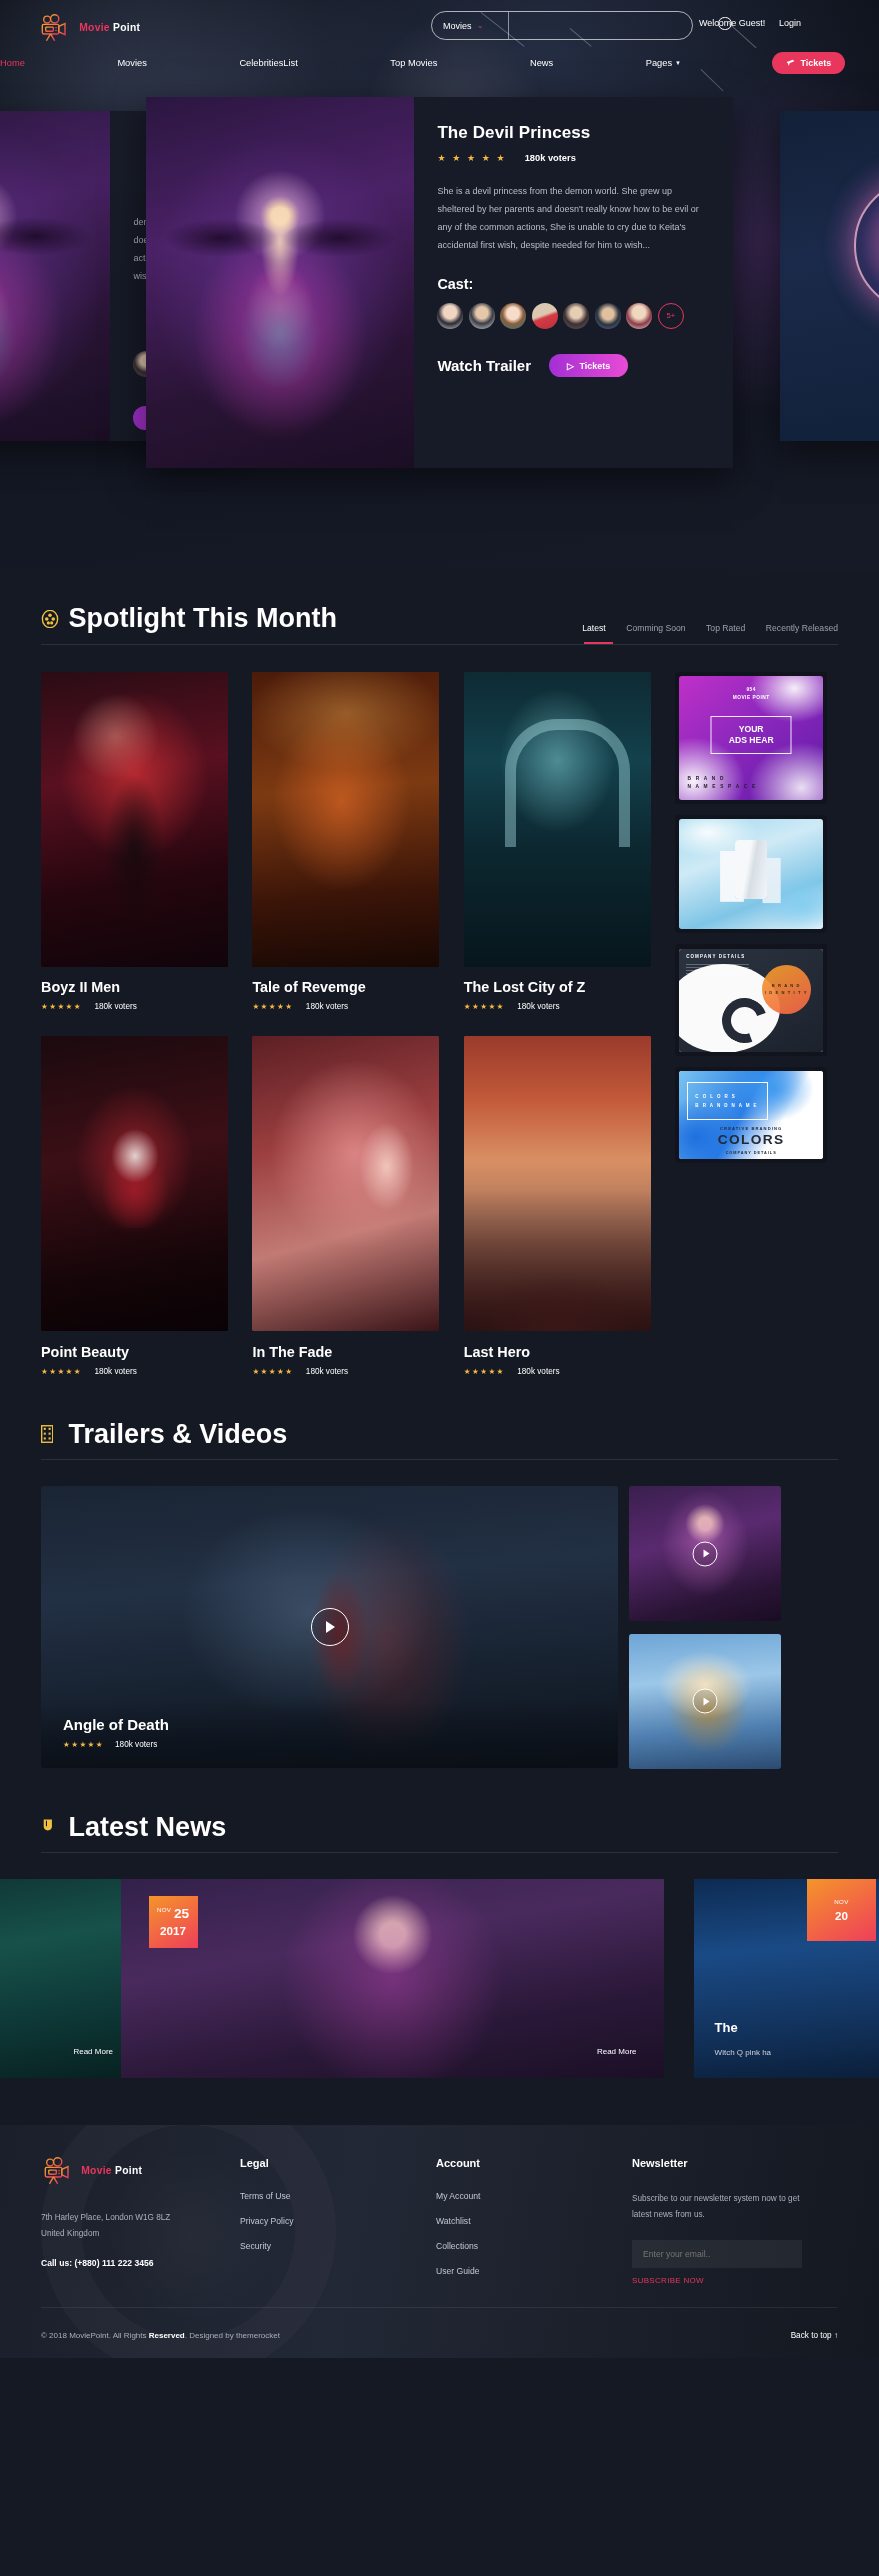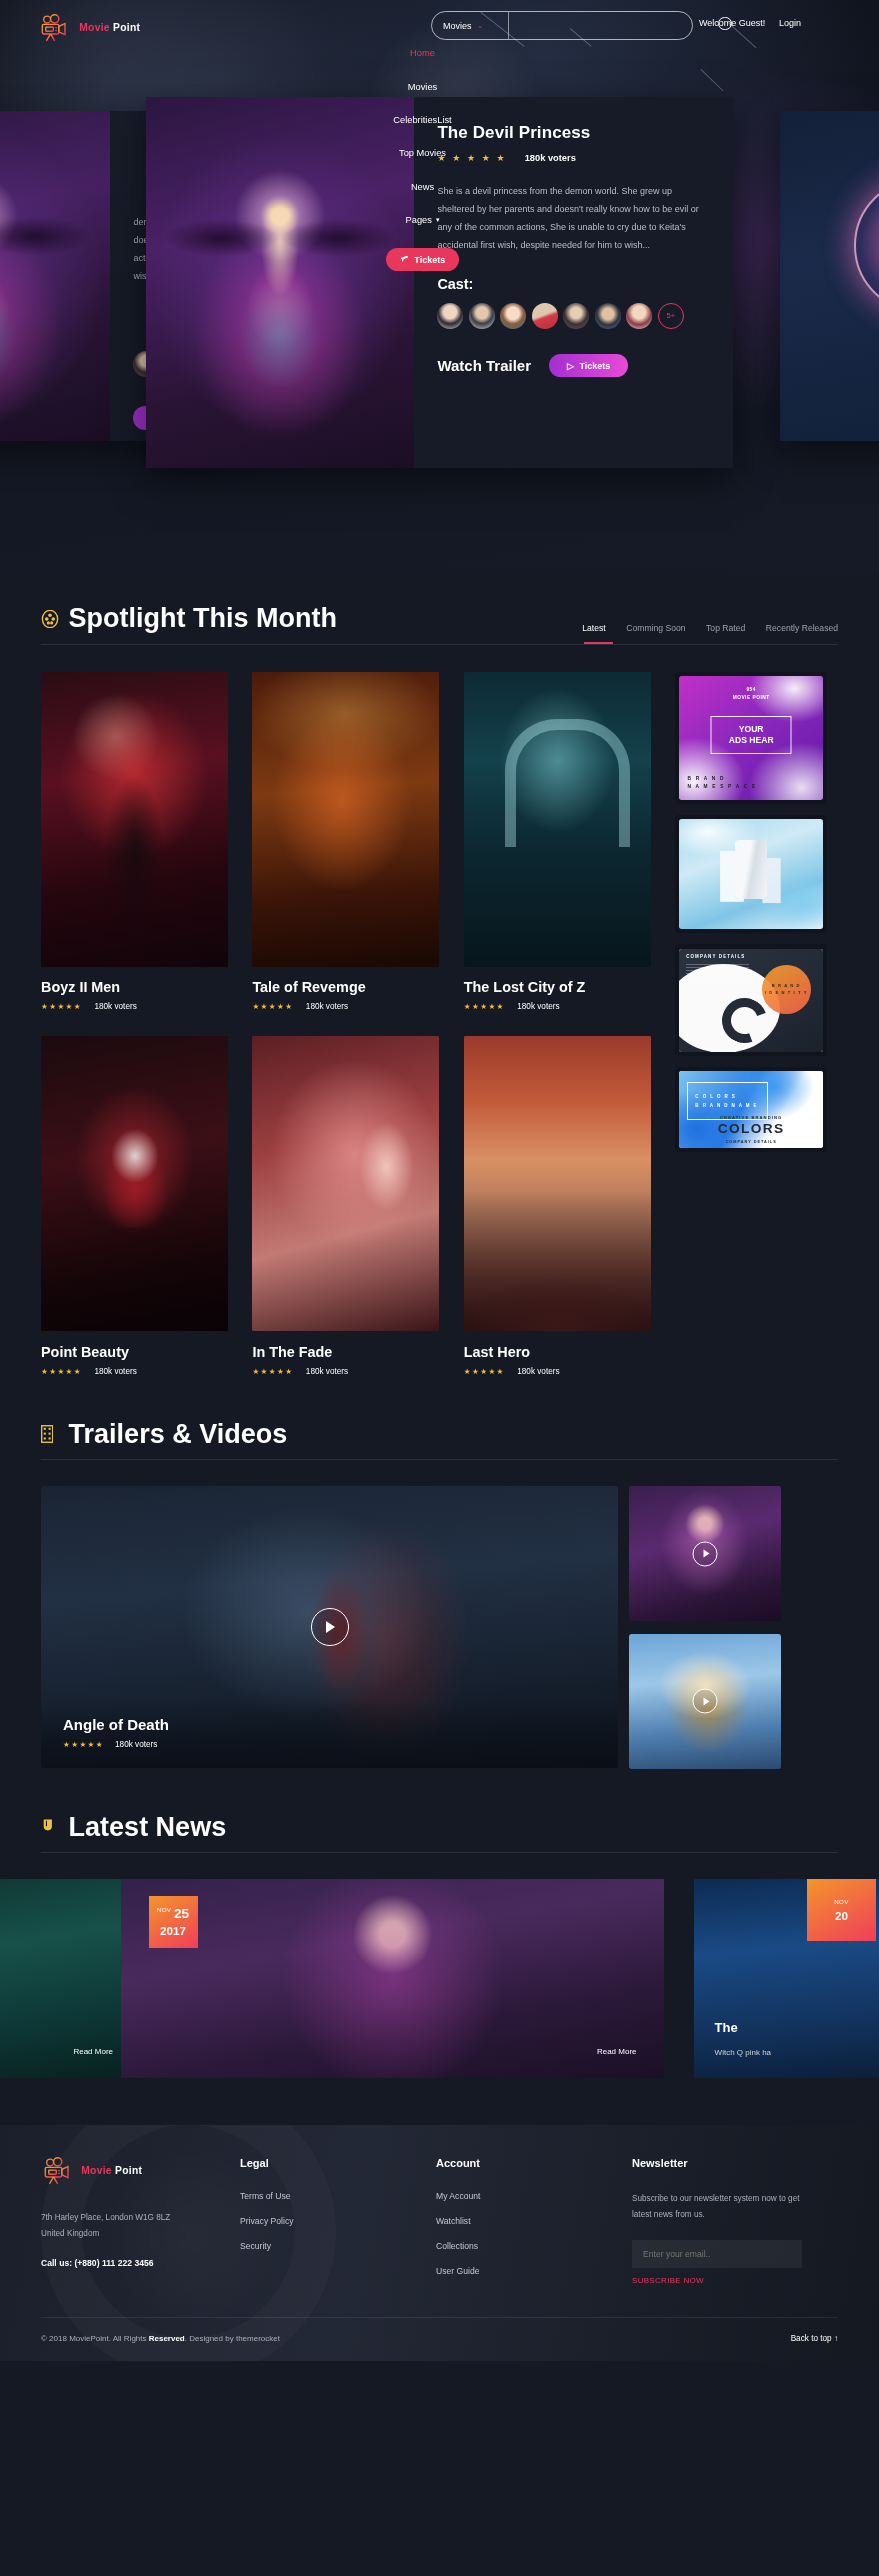--- a/index.html
+++ b/index.html
@@ -66,21 +66,21 @@
   }
   .welcome {
     position:absolute; left:699px; top:18px; z-index:32;
     font-size:9px; color:#fff; display:flex; gap:13.7px;
   }
   .welcome a { color:#fff; text-decoration:none; }
 
   .mainnav {
     position:relative; z-index:30;
     display:flex; align-items:center; justify-content:space-between;
-    gap:23.4px; padding: 0 34px 0 0; height: 30px; margin-top: -6.9px; flex-direction: column;
+    gap:23.4px; padding: 0 34px 0 0; height: 30px; margin-top: -6.9px;
   }
   .mainnav a {
     color:#fff; text-decoration:none; font-size:9.3px;
   }
   .mainnav a.active { color:#e8365d; }
   .nav-dropdown { display:inline-flex; align-items:center; gap:4.1px; }
   .nav-dropdown .chev { font-size:6.9px; }
   .tickets-pill {
     background:#e8365d; color:#fff; border:none; border-radius:13.7px;
     padding: 6.2px 13.7px; font-size:9px; display:inline-flex; align-items:center; gap:5.5px;
@@ -270,21 +270,21 @@
     border-radius:50%; background:#fafafa; }
   .ad3-spiral { position:absolute; left:43px; top:49px; width:45px;height:45px;
     border-radius:50%; border:9.6px solid #242b36; border-right-color:transparent; transform:rotate(25deg);}
   .ad3-circle { position:absolute; right:12.4px; top:16.5px; width:49px;height:49px;border-radius:50%;
     background:linear-gradient(150deg,#f0a02a,#f7624a); opacity:.92;
     display:flex;align-items:center;justify-content:center;}
   .ad3-circle span{font-size:4.1px;letter-spacing:1.1px;color:#3a2a12;font-weight:800;text-align:center;line-height:1.7;}
   .ad3-head{position:absolute;left:6.9px;top:5.5px;font-size:4.5px;letter-spacing:1.1px;color:#fff;font-weight:800;}
   .ad3-lines{position:absolute;left:6.9px;top:15px;width:63px;}
   .ad3-lines i{display:block;height:1px;background:rgba(255,255,255,.28);margin-bottom:2.1px;}
-  .ad4 .ad-inner { height:77px; background:#fff; }
+  .ad4 .ad-inner { height:88px; background:#fff; }
   .ad4-blue { position:absolute; inset:0;
     background:
       radial-gradient(ellipse 76px 62px at 12% 75%, #1f6fe0, transparent 62%),
       radial-gradient(ellipse 69px 55px at 65% 20%, #3f9bf0, transparent 60%),
       linear-gradient(120deg,#79c3f2 0%,#2a7ee6 45%,#ffffff 68%,#ffffff 100%);
   }
   .ad4-box{position:absolute;left:8.2px;top:11px;width:81px;height:38px;border:1px solid #fff;
     display:flex;flex-direction:column;justify-content:center;padding-left:6.9px;
     font-size:4.5px;letter-spacing:1.4px;color:#fff;font-weight:800;line-height:2;}
   .ad4-bottom{position:absolute;left:0;bottom:4.1px;width:100%;text-align:center;color:#222a33;}
@@ -372,22 +372,22 @@
   .f-h{font-size:11px;font-weight:600;margin-bottom:22px;}
   .f-link{display:block;font-size:8.6px;color:#c3c8d3;text-decoration:none;margin-bottom:15px;}
   .f-news-text{font-size:8.2px;line-height:1.9;color:#aab0bd;margin-bottom:18px;max-width:172px;}
   .f-input{
     width:170px;height:27.5px;background:rgba(255,255,255,.06);border:none;outline:none;
     color:#d8dbe2;font-size:8.6px;padding:0 11px;font-family:"Liberation Sans",sans-serif;
   }
   .f-sub{display:inline-block;margin-top:8.2px;font-size:8px;color:#e8365d;letter-spacing:0.3px;
     background:none;border:none;cursor:pointer;font-family:"Liberation Sans",sans-serif;}
   .footer-bottom{
-    position:relative;z-index:3;margin-top:26px;border-top:0.7px solid rgba(255,255,255,.08);
-    padding:16px 0 18px; display:flex;align-items:center;justify-content:space-between;
+    position:relative;z-index:3;margin-top:16px;border-top:0.7px solid rgba(255,255,255,.08);
+    padding:23px 0 18px; display:flex;align-items:center;justify-content:space-between;
   }
   .copyright{font-size:8px;color:#a8aeba;}
   .copyright b{color:#fff;font-weight:600;}
   .back-top{font-size:8.2px;color:#fff;text-decoration:none;}
   .cam-svg{display:block;}
 </style>
 </head>
 <body>
 
 <div class="page">

